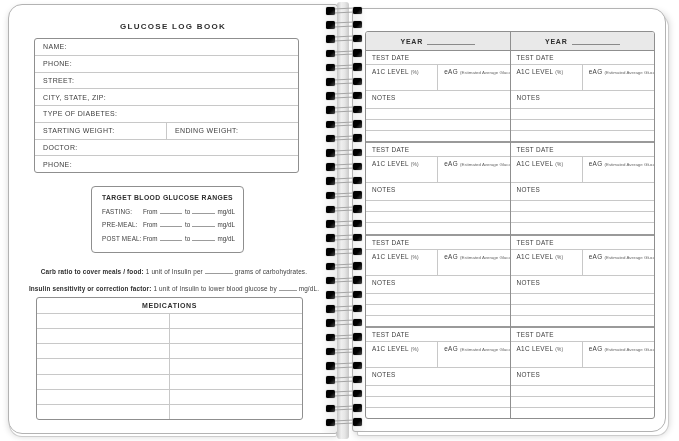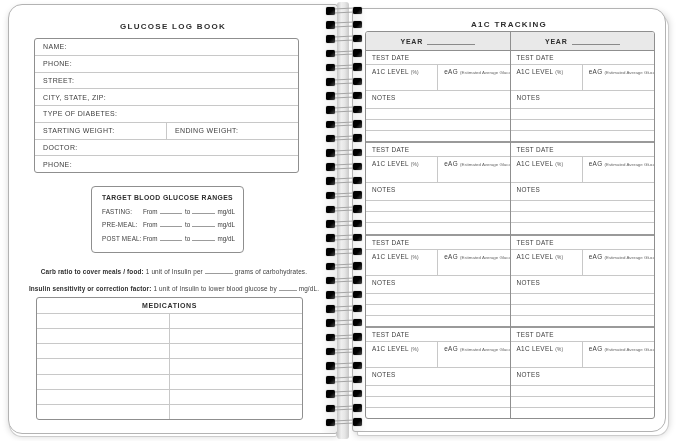--- a/index.html
+++ b/index.html
@@ -238,21 +238,20 @@
           </div>
           <div class="med-row">
             <div class="med-cell"></div>
             <div class="med-cell"></div>
           </div>
         </div>
     </div>
   </div>
 
   <div class="page page-right">
-    <div class="page-title">A1C TRACKING</div>
     <div class="a1c-table" id="a1c-table">
         <div class="a1c-col">
           <div class="year-header">
        <span>YEAR</span>
        <span class="year-blank"></span>
      </div>
           <div class="a1c-block">
          <div class="row-testdate">TEST DATE</div>
          <div class="row-a1c">
            <div class="cell-a1c">

